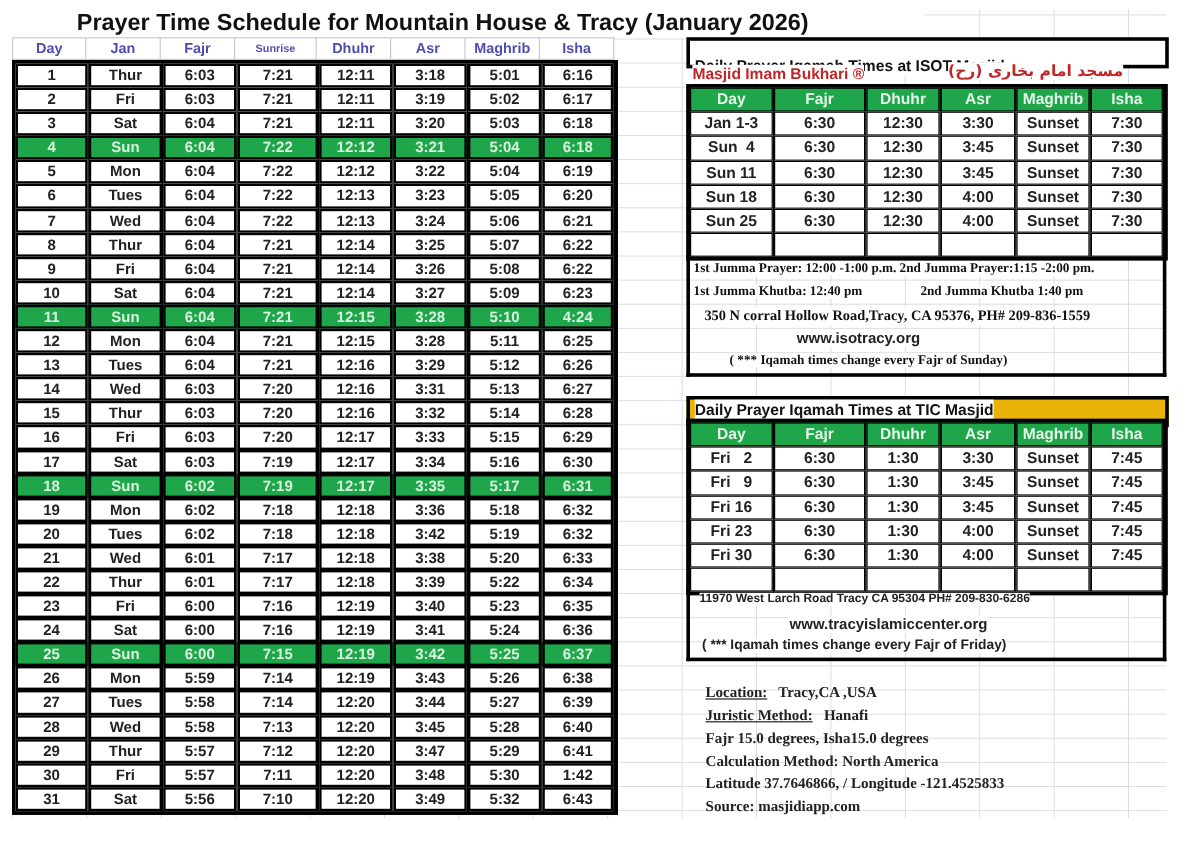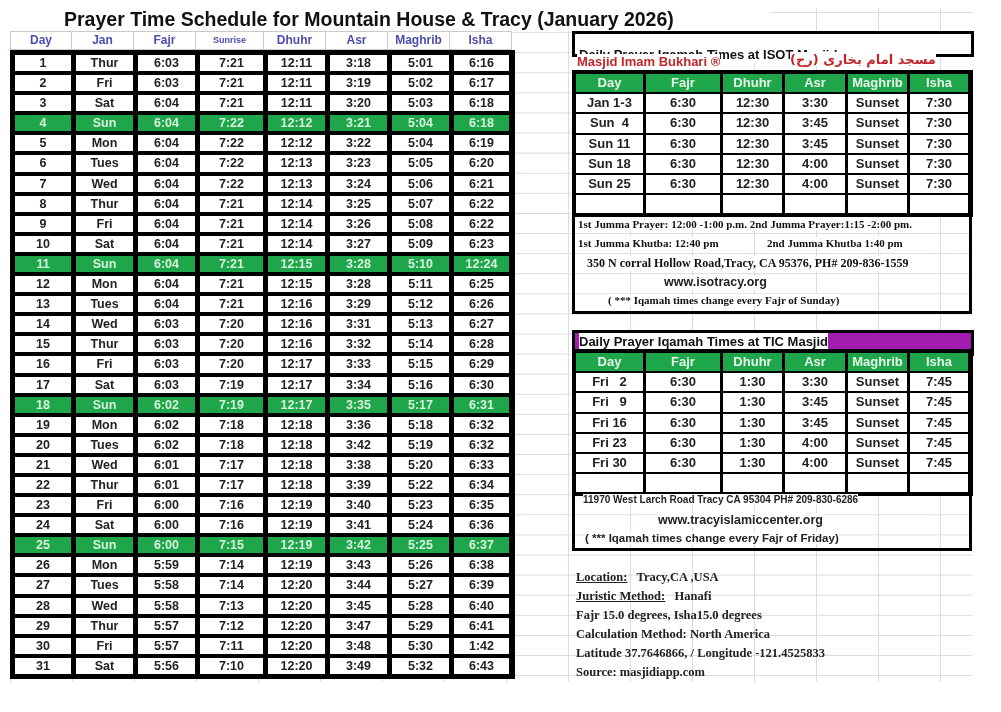--- a/index.html
+++ b/index.html
@@ -20,21 +20,21 @@
   .row.sun .cell{background:#1fa64a;color:#d8f3dd;border-color:#000;}
   .w1{width:60px}.w2{width:61px}.w3{width:61px}.w4{width:67px}.w5{width:61px}.w6{width:61px}.w7{width:61px}.w8{width:59px}
   .box{position:absolute;border:3px solid #000;background:#000;}
   .rrow{display:flex;height:20.2px;}
   .rcell{box-sizing:border-box;background:#fff;border:1.5px solid #000;font-weight:bold;font-size:13px;color:#222;text-align:center;line-height:17px;margin-right:1px;}
   .rrow.head .rcell{background:#1fa64a;color:#e6f7ea;}
   .c1{width:69px}.c2{width:76px}.c3{width:61px}.c4{width:62px}.c5{width:61px}.c6{width:60px}
   .line{position:absolute;background:#fff;box-sizing:border-box;font-size:12.5px;color:#111;white-space:nowrap;}
   .serif{font-family:"Liberation Serif",serif;font-weight:bold;font-size:11px;}
   .red{color:#c0262a;font-weight:bold;}
-  .info{position:absolute;left:576px;font-family:"Liberation Serif",serif;font-weight:bold;font-size:12.5px;color:#222;white-space:nowrap;text-align:right;}
+  .info{position:absolute;left:588px;font-family:"Liberation Serif",serif;font-weight:bold;font-size:12.5px;color:#222;white-space:nowrap;text-align:right;}
   .u{text-decoration:underline;}
 </style>
 </head>
 <body>
 
 <div class="grid"></div>
 
 <div class="title">Prayer Time Schedule for Mountain House &amp; Tracy  (January 2026)</div>
 
 <div class="hdr" id="hdr">
@@ -150,21 +150,21 @@
       <div class="cell w8">6:23</div>
     </div>
     <div class="row sun">
       <div class="cell w1">11</div>
       <div class="cell w2">Sun</div>
       <div class="cell w3">6:04</div>
       <div class="cell w4">7:21</div>
       <div class="cell w5">12:15</div>
       <div class="cell w6">3:28</div>
       <div class="cell w7">5:10</div>
-      <div class="cell w8">12:24</div>
+      <div class="cell w8">4:24</div>
     </div>
     <div class="row">
       <div class="cell w1">12</div>
       <div class="cell w2">Mon</div>
       <div class="cell w3">6:04</div>
       <div class="cell w4">7:21</div>
       <div class="cell w5">12:15</div>
       <div class="cell w6">3:28</div>
       <div class="cell w7">5:11</div>
       <div class="cell w8">6:25</div>
@@ -426,21 +426,21 @@
   </div>
 
 <div class="line serif" style="left:578px;top:218px;">1st Jumma Prayer: 12:00 -1:00 p.m.  2nd Jumma Prayer:1:15 -2:00 pm.</div>
 <div class="line serif" style="left:578px;top:237px;">1st Jumma Khutba: 12:40 pm</div>
 <div class="line serif" style="left:767px;top:237px;">2nd Jumma Khutba 1:40 pm</div>
 <div class="line serif" style="left:587px;top:256px;font-size:12px;">350 N corral Hollow Road,Tracy, CA 95376,  PH# 209-836-1559</div>
 <div class="line" style="left:664px;top:275px;font-weight:bold;font-size:12.5px;color:#222;text-align:right;">www.isotracy.org</div>
 <div class="line serif" style="left:608px;top:294px;">( *** Iqamah times change every Fajr of Sunday)</div>
 <div style="position:absolute;left:572px;top:212px;width:400px;height:102px;border:3px solid #000;border-top:none;box-sizing:border-box;pointer-events:none;"></div>
 
-<div class="box" style="left:572px;top:330px;width:396px;height:20px;background:#a21caf;padding:0;">
+<div class="box" style="left:572px;top:330px;width:396px;height:20px;background:#eab308;padding:0;">
   <div class="line" style="left:4px;top:0;font-weight:bold;font-size:13px;line-height:17px;">Daily Prayer Iqamah Times at TIC Masjid</div>
 </div>
 <div class="box" id="ticbox" style="left:572px;top:349px;">
     <div class="rrow head">
       <div class="rcell c1">Day</div>
       <div class="rcell c2">Fajr</div>
       <div class="rcell c3">Dhuhr</div>
       <div class="rcell c4">Asr</div>
       <div class="rcell c5">Maghrib</div>
       <div class="rcell c6">Isha</div>

